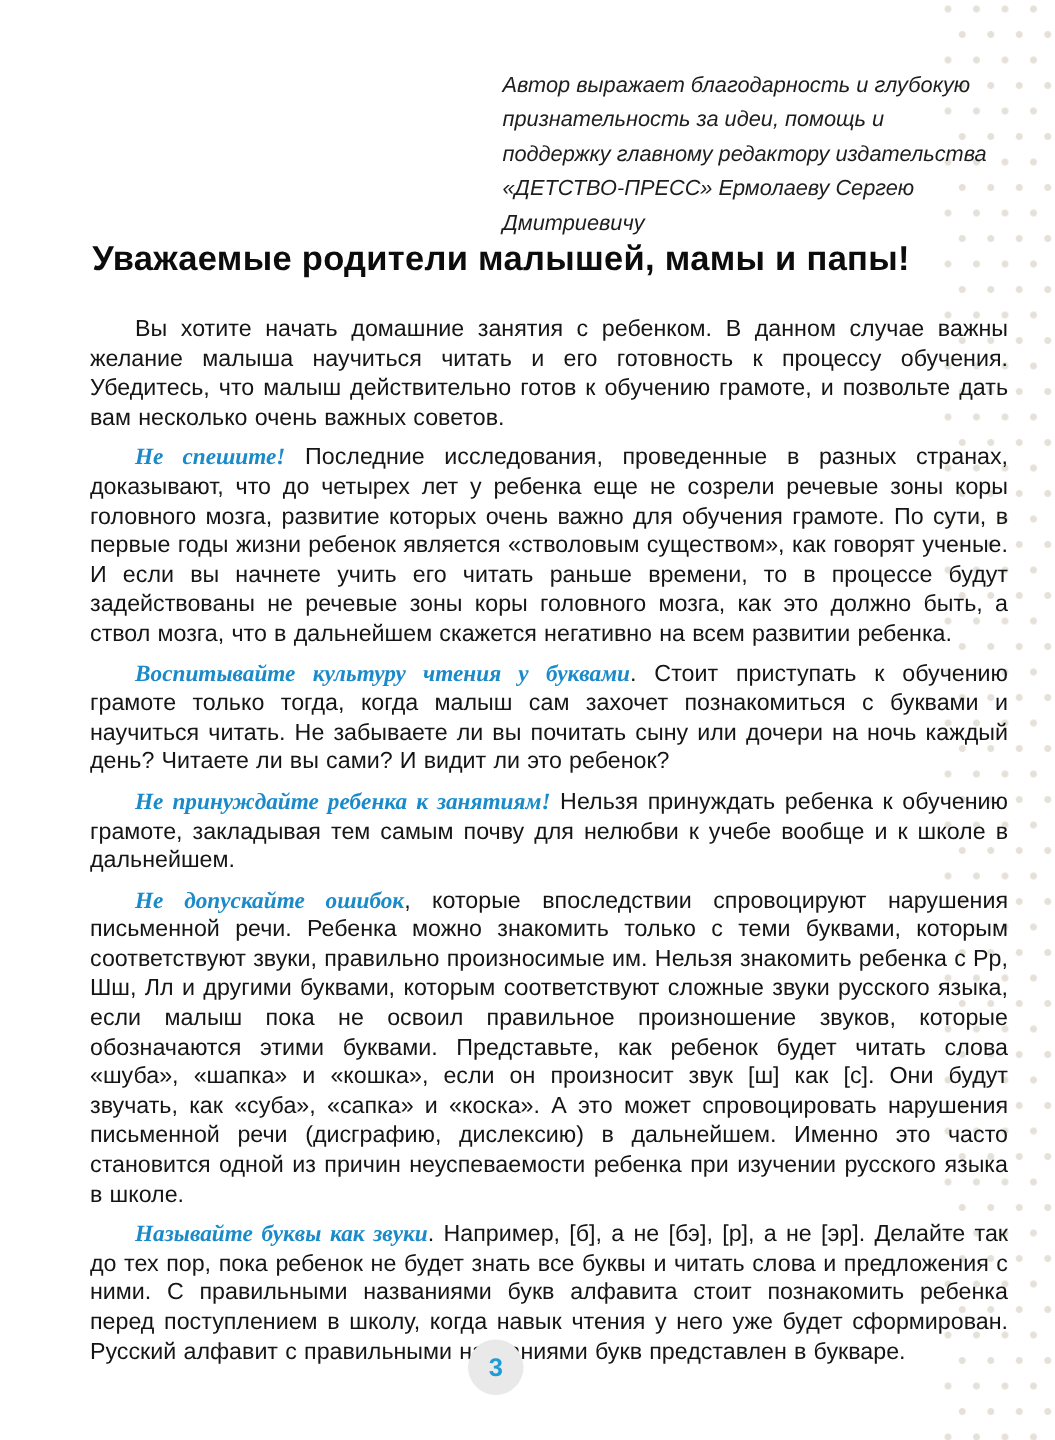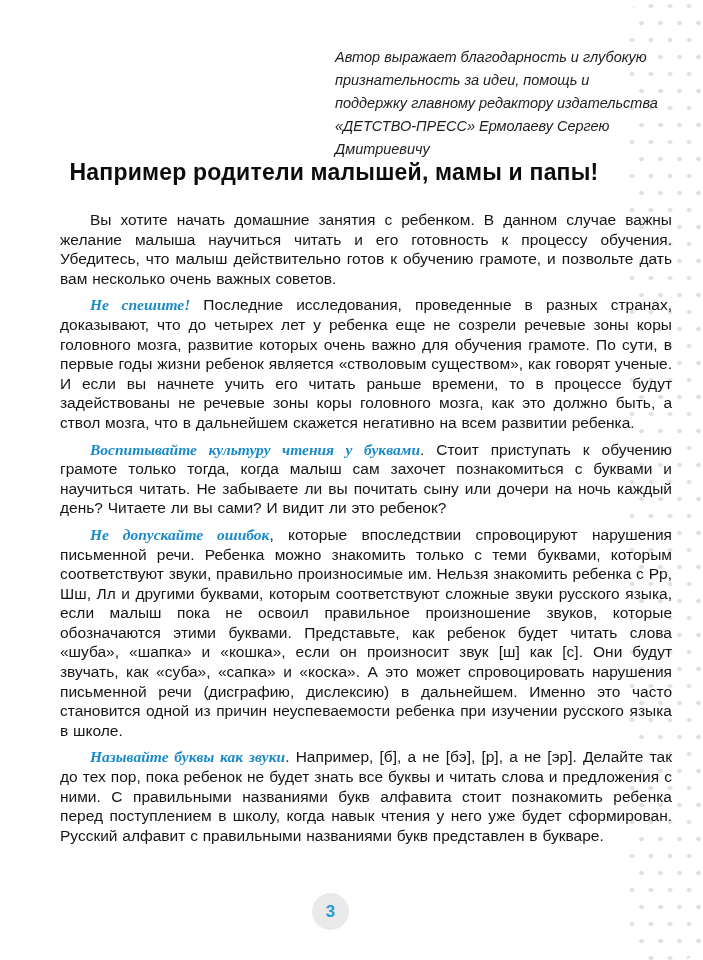--- a/index.html
+++ b/index.html
@@ -1,21 +1,21 @@
 <!DOCTYPE html>
 <html style="--accent: #1a8ac9; --dot: #e5e1d9; --ink: #151515; --badge-bg: #e9e9e9;"><head>
 <meta charset="utf-8">
 <style>
   :root{
     --accent: #1a8ac9;
     --dot: #e5e1d9;
     --ink: #151515;
     --badge-bg: #e9e9e9;
   }
-  *{margin:0;padding:0;box-sizing:border-box;border-radius:22px;}
+  *{margin:0;padding:0;box-sizing:border-box;}
   html,body{width:703px;height:960px;}
   body{
     font-family:"Liberation Sans", sans-serif;
     background:#ffffff;
     color:var(--ink);
     position:relative;
     overflow:hidden;
   }
   .page{position:absolute;inset:0;}
   
@@ -79,26 +79,27 @@
 </style>
 </head>
 <body>
 
 <div class="page">
 
   <div class="dots"></div>
 
   <div class="ack">Автор выражает благодарность и глубокую признательность за идеи, помощь и поддержку главному редактору издательства «ДЕТСТВО-ПРЕСС» Ермолаеву Сергею Дмитриевичу</div>
 
-  <h1 class="title">Например родители малышей, мамы и папы!</h1>
+  <h1 class="title">Уважаемые родители малышей, мамы и папы!</h1>
 
   <div class="body">
     <p><span class="lead"></span><span>Вы хотите начать домашние занятия с ребенком. В данном случае важны желание малыша научиться читать и его готовность к процессу обучения. Убедитесь, что малыш действительно готов к обучению грамоте, и позвольте дать вам несколько очень важных советов.</span></p>
     <p><span class="lead">Не спешите!</span><span> Последние исследования, проведенные в разных странах, доказывают, что до четырех лет у ребенка еще не созрели речевые зоны коры головного мозга, развитие которых очень важно для обучения грамоте. По сути, в первые годы жизни ребенок является «стволовым существом», как говорят ученые. И если вы начнете учить его читать раньше времени, то в процессе будут задействованы не речевые зоны коры головного мозга, как это должно быть, а ствол мозга, что в дальнейшем скажется негативно на всем развитии ребенка.</span></p>
     <p><span class="lead">Воспитывайте культуру чтения у буквами</span><span>. Стоит приступать к обучению грамоте только тогда, когда малыш сам захочет познакомиться с буквами и научиться читать. Не забываете ли вы почитать сыну или дочери на ночь каждый день? Читаете ли вы сами? И видит ли это ребенок?</span></p>
+    <p><span class="lead">Не принуждайте ребенка к занятиям!</span><span> Нельзя принуждать ребенка к обучению грамоте, закладывая тем самым почву для нелюбви к учебе вообще и к школе в дальнейшем.</span></p>
     <p><span class="lead">Не допускайте ошибок</span><span>, которые впоследствии спровоцируют нарушения письменной речи. Ребенка можно знакомить только с теми буквами, которым соответствуют звуки, правильно произносимые им. Нельзя знакомить ребенка с Рр, Шш, Лл и другими буквами, которым соответствуют сложные звуки русского языка, если малыш пока не освоил правильное произношение звуков, которые обозначаются этими буквами. Представьте, как ребенок будет читать слова «шуба», «шапка» и «кошка», если он произносит звук [ш] как [с]. Они будут звучать, как «суба», «сапка» и «коска». А это может спровоцировать нарушения письменной речи (дисграфию, дислексию) в дальнейшем. Именно это часто становится одной из причин неуспеваемости ребенка при изучении русского языка в школе.</span></p>
     <p><span class="lead">Называйте буквы как звуки</span><span>. Например, [б], а не [бэ], [р], а не [эр]. Делайте так до тех пор, пока ребенок не будет знать все буквы и читать слова и предложения с ними. С правильными названиями букв алфавита стоит познакомить ребенка перед поступлением в школу, когда навык чтения у него уже будет сформирован. Русский алфавит с правильными названиями букв представлен в букваре.</span></p>
   </div>
 
 
   <div class="page-num">
     <span>3</span>
   </div>
 
 </div>

